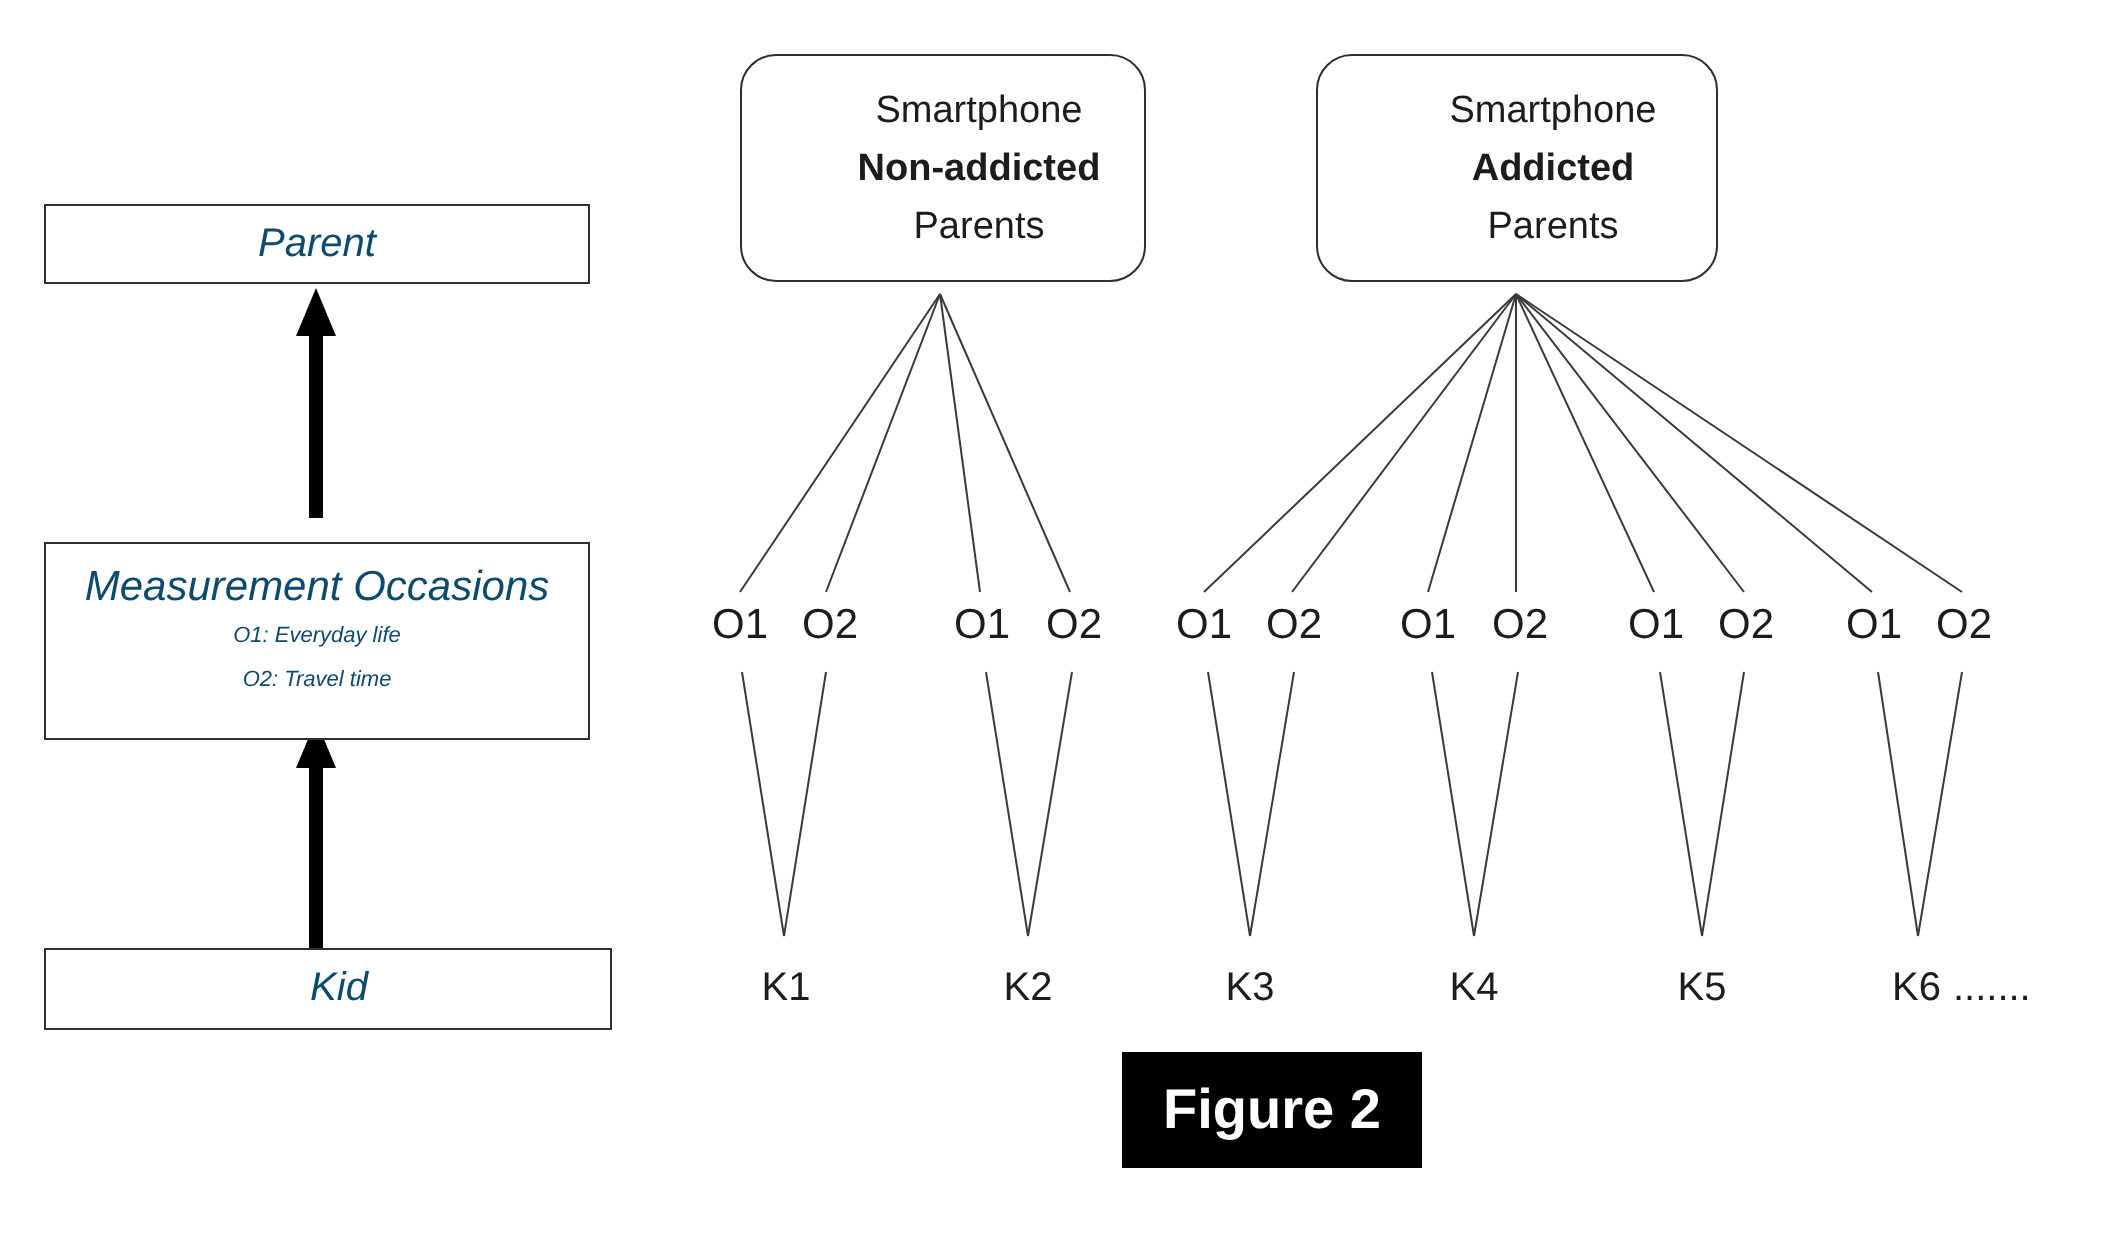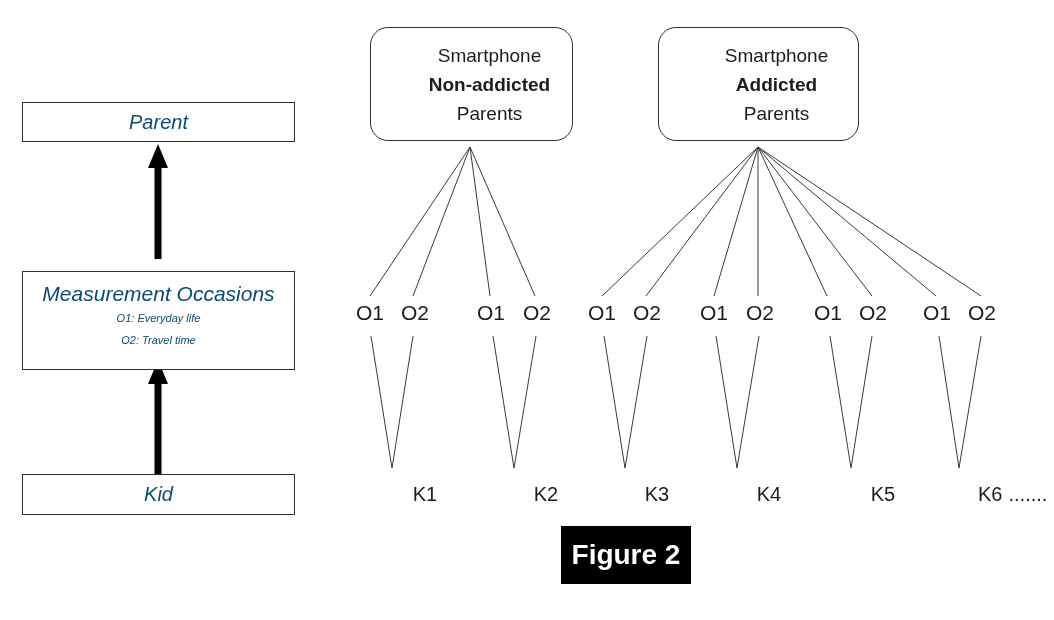--- a/index.html
+++ b/index.html
@@ -35,21 +35,21 @@
     position: absolute;
     left: 22px;
     width: 271px;
     border: 1.5px solid #2f2f2f;
     background: #ffffff;
     text-align: center;
     color: #0c4a6e;
     font-style: italic;
   }
   .parent-box  { top: 102px; height: 38px; }
-  .kid-box     { top: 474px; height: 39px; }
+  .kid-box     { top: 474px; height: 39px; padding-left: 11px; }
   .parent-box .big-label,
   .kid-box .big-label {
     display: block;
     font-size: 20px;
     line-height: 38px;
   }
   .measure-box { top: 259px; height: 97px; margin-top: 12px; }
   .measure-title {
     display: block;
     font-size: 21px;
@@ -93,30 +93,29 @@
     white-space: nowrap;
   }
   
   .klabel {
     position: absolute;
     top: 483px;
     transform: translateX(-50%);
     font-size: 20px;
     color: #1c1c1c;
     white-space: nowrap;
-    margin-left: 32px;
   }
   .klabel.no-center { transform: none; text-align: center; }
   .k-suffix { margin-left: 6px; }
   
   .caption {
     position: absolute;
     left: 561px;
     top: 526px;
-    width: 130px;
+    width: 150px;
     height: 58px;
     background: #000000;
     color: #ffffff;
     font-size: 28px;
     font-weight: bold;
     text-align: center;
     line-height: 58px;
   }
 </style>
 </head>

